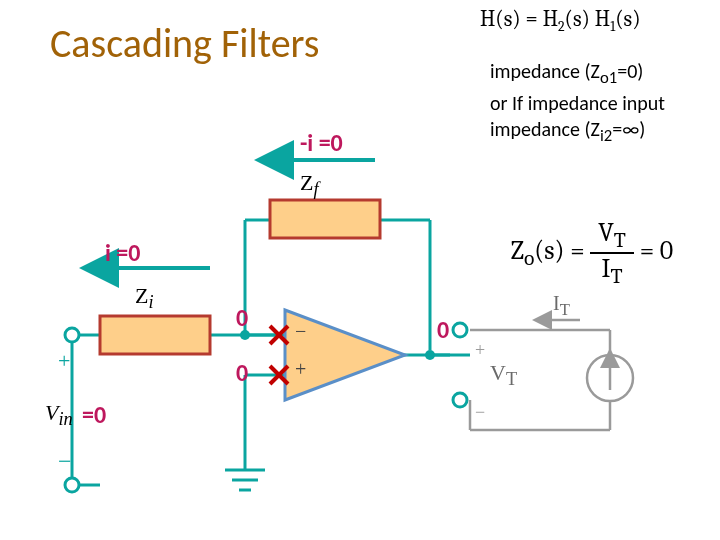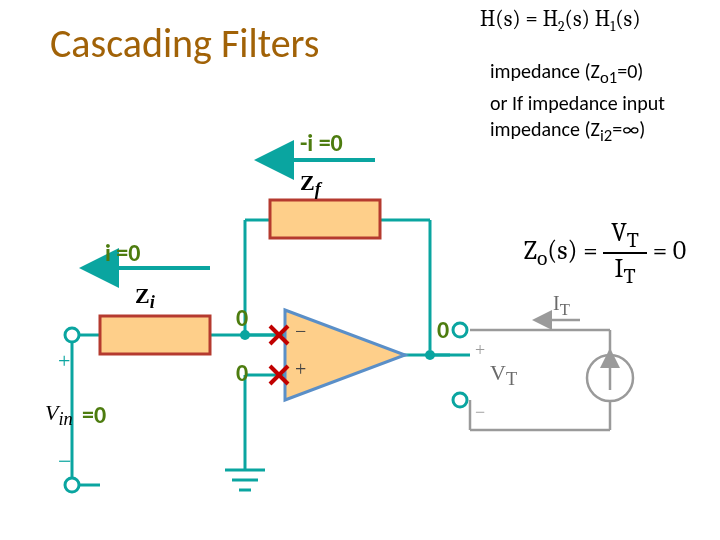--- a/index.html
+++ b/index.html
@@ -1,26 +1,26 @@
 <!DOCTYPE html>
 <html><head>
 <meta charset="utf-8">
 <style>
   html,body{margin:0;padding:0;width:720px;height:540px;background:#fff;font-family:Calibri,Arial,sans-serif;color:#000;overflow:hidden}
   .stage{position:relative;width:720px;height:540px}
   .title{position:absolute;left:50px;top:20px;font-size:40px;line-height:48px;color:#a16207}
   .cond{position:absolute;left:490px;top:32px;width:220px;font-size:20px;line-height:26px;color:#000}
   .eqH{position:absolute;left:480px;top:6px;font-family:'Cambria','Times New Roman',serif;font-size:22px}
   .eqH sub{font-size:14px}
-  .eqZ{position:absolute;left:495px;top:218px;font-family:'Cambria','Times New Roman',serif;font-size:26px;text-align:center;width:220px}
+  .eqZ{position:absolute;left:482px;top:218px;font-family:'Cambria','Times New Roman',serif;font-size:26px;text-align:center;width:220px}
   .frac{display:inline-block;vertical-align:middle;text-align:center}
   .frac .n{display:block;border-bottom:2px solid #000;padding:0 8px}
   .frac .d{display:block;padding:0 8px}
-  .ann{position:absolute;font-weight:bold;font-size:24px;color:#4d7c0f}
-  .sym{position:absolute;font-family:'Times New Roman',serif;font-weight:bold}
+  .ann{position:absolute;font-weight:bold;font-size:24px;color:#be185d}
+  .sym{position:absolute;font-family:'Times New Roman',serif;font-weight:normal}
   svg{position:absolute;left:0;top:0}
 </style>
 </head>
 <body>
 
 <div class="stage">
 
   <div class="title">
     <span>Cascading Filters</span><br>
   </div>

